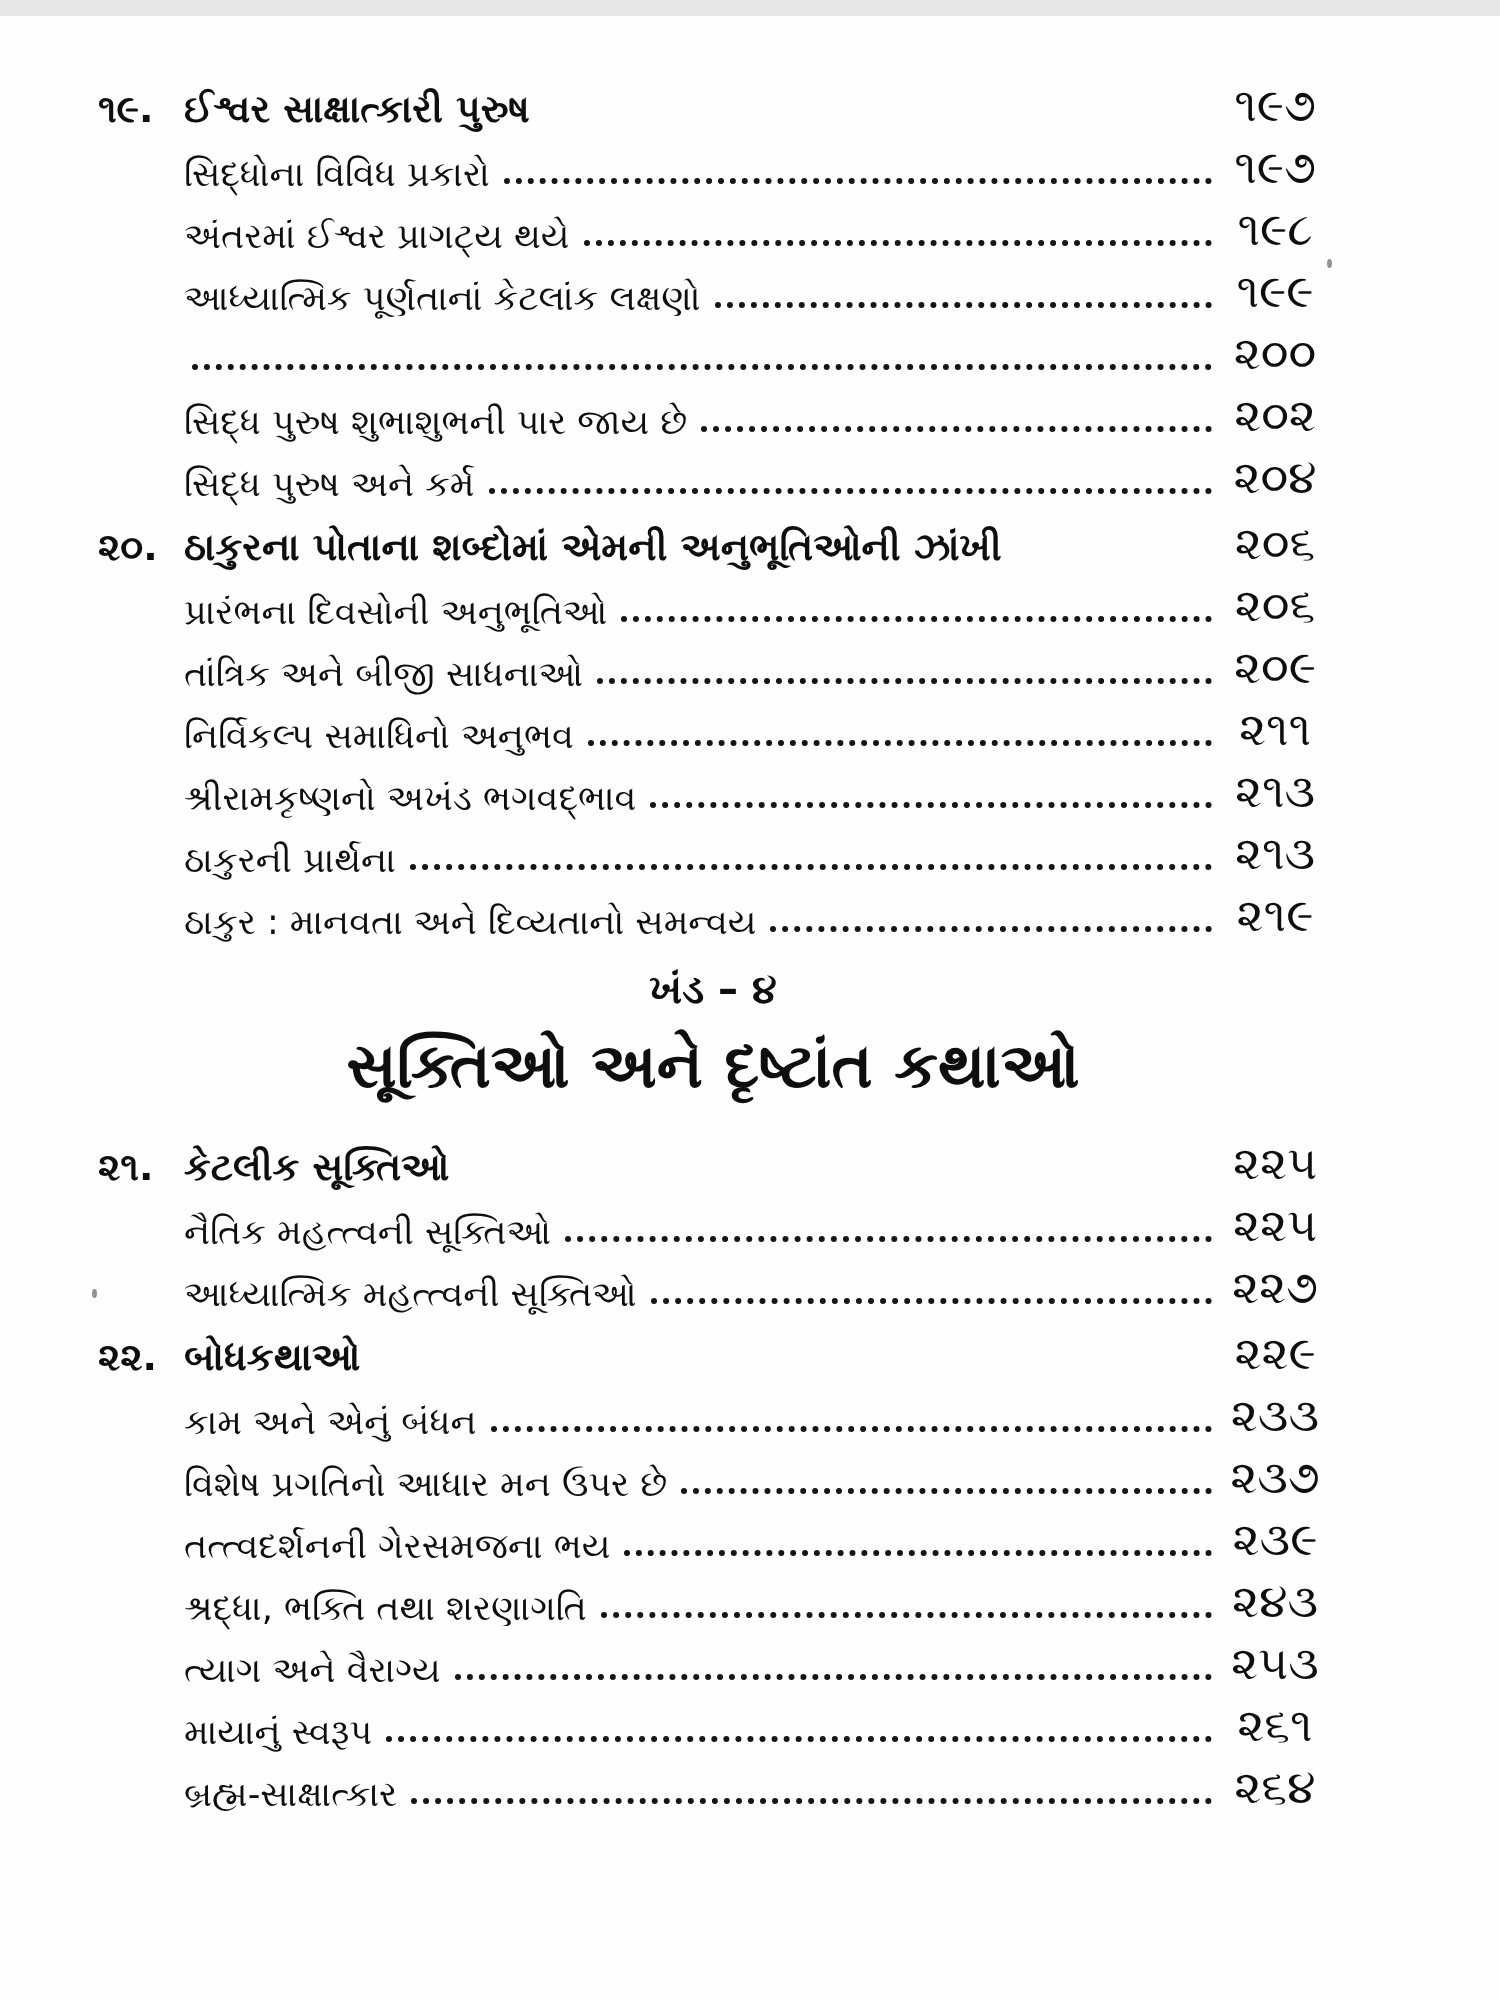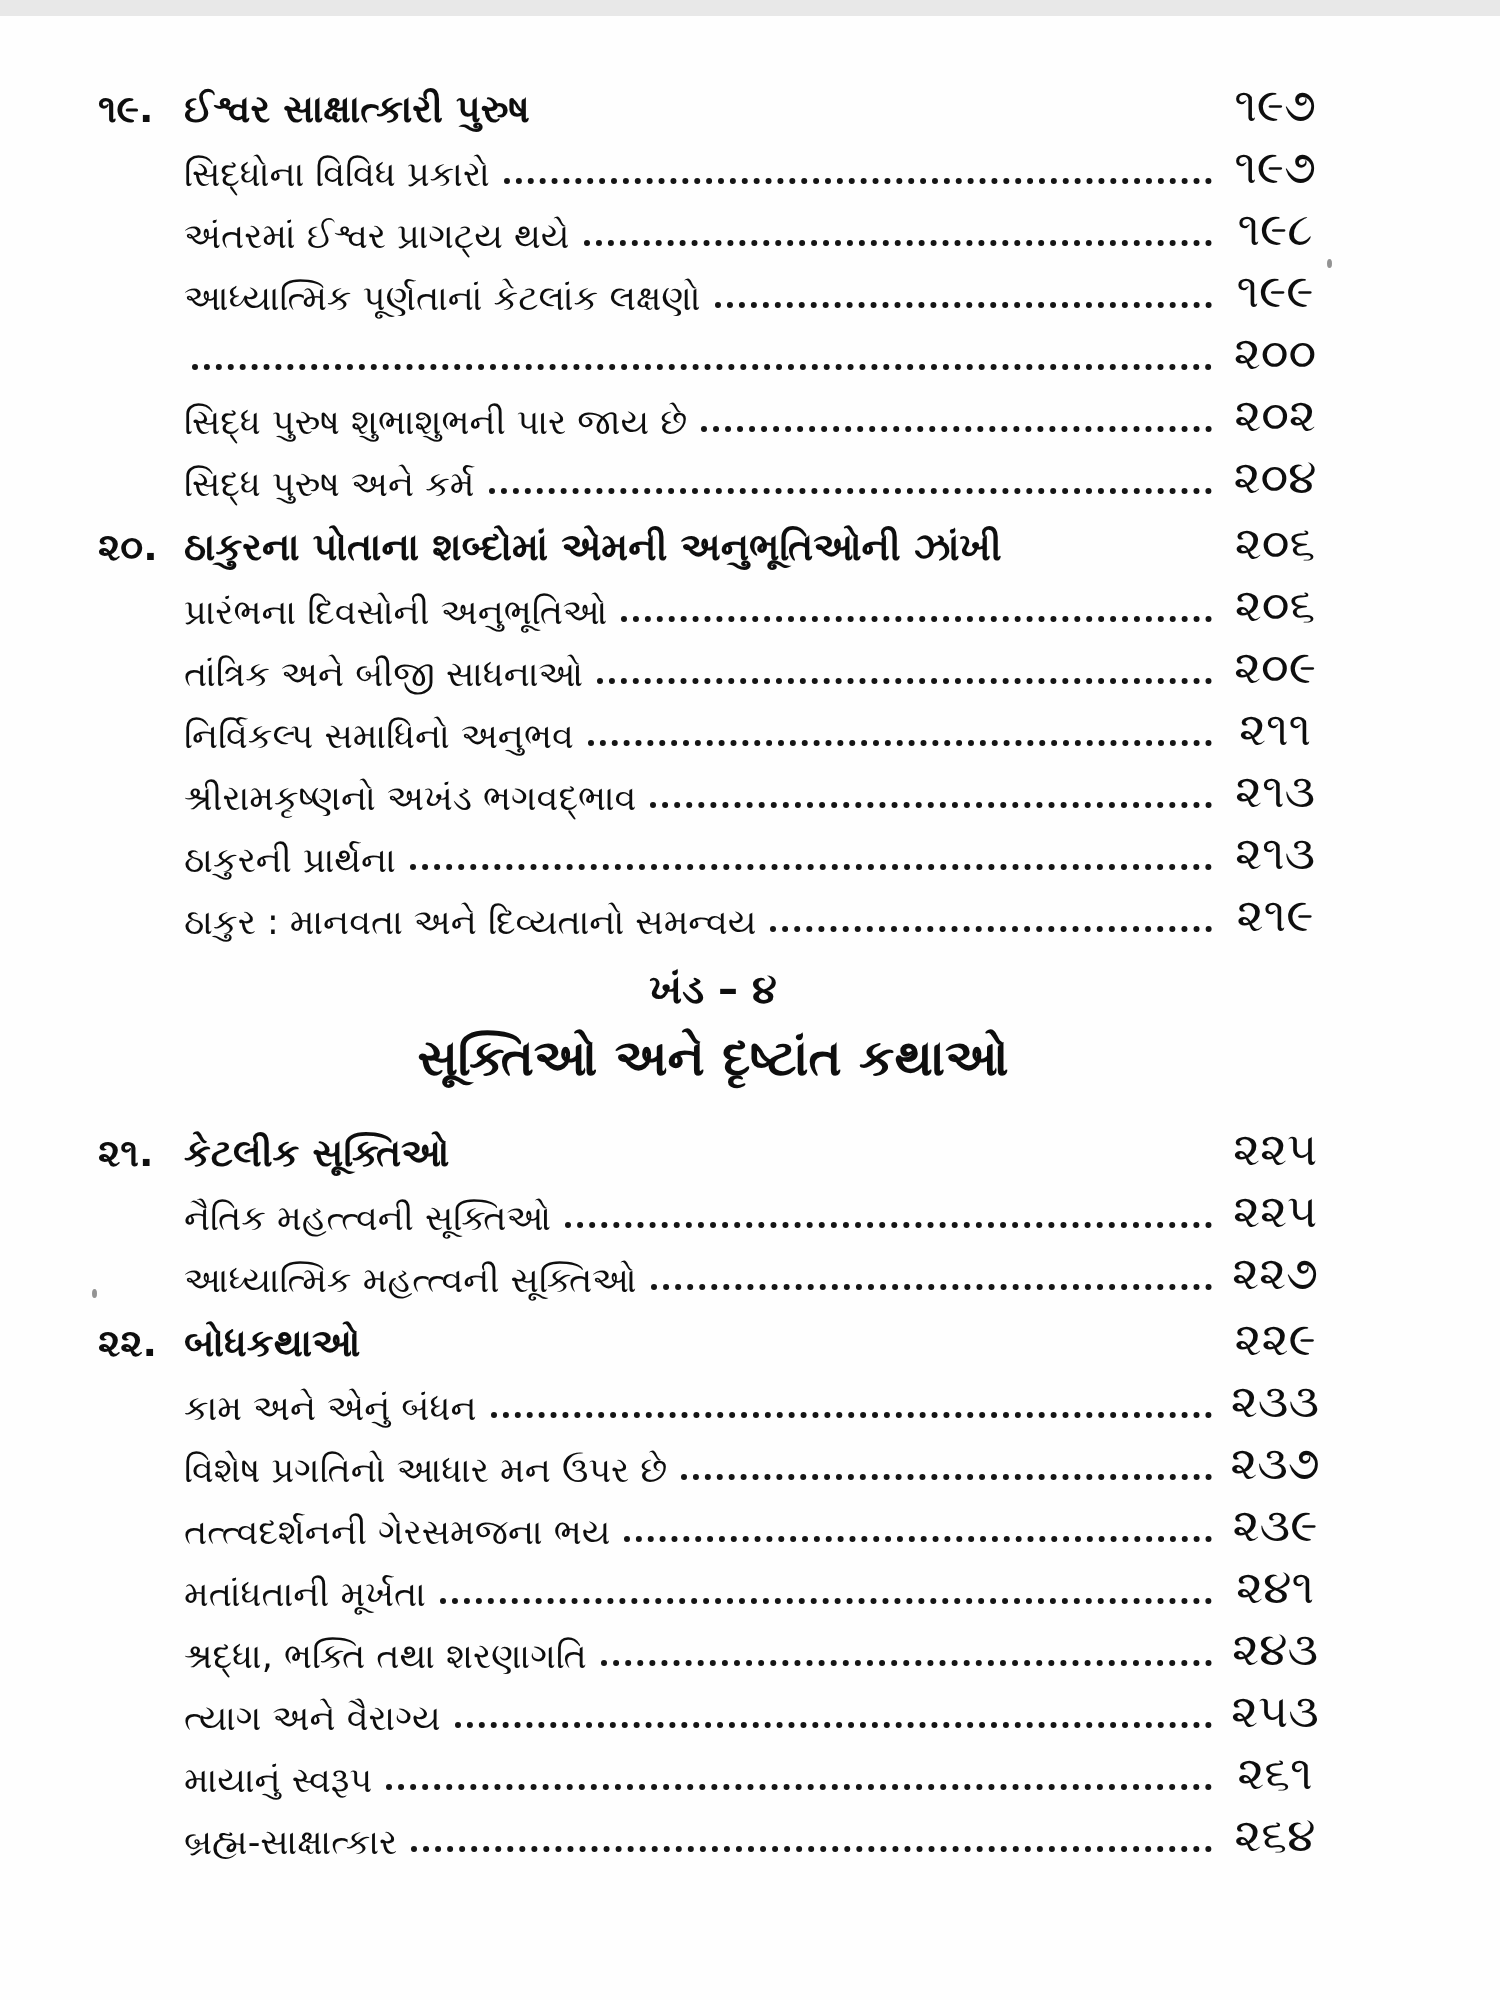--- a/index.html
+++ b/index.html
@@ -53,21 +53,21 @@
     font-weight:normal;
   }
   .kand{
     text-align:center;
     font-size:40px;
     font-weight:bold;
     margin:24px 0 6px 0;
   }
   .section-subtitle{
     text-align:center;
-    font-size:50px;
+    font-size:62px;
     font-weight:bold;
     margin:16px 0 22px 0;
   }
   .artifact{
     position:absolute;
     width:5px;height:9px;
     background:#3a3a3a;
     border-radius:50%;
     opacity:.55;
   }
@@ -199,26 +199,20 @@
         <span class="pagenum">૨૩૭</span>
   </div>
       <div class="row sub">
     <span class="num"></span>
         <span class="title">તત્ત્વદર્શનની ગેરસમજના ભય</span>
         <span class="leader"></span>
         <span class="pagenum">૨૩૯</span>
   </div>
       <div class="row sub">
     <span class="num"></span>
-        <span class="title">મતાંધતાની મૂર્ખતા</span>
-        <span class="leader"></span>
-        <span class="pagenum">૨૪૧</span>
-  </div>
-      <div class="row sub">
-    <span class="num"></span>
         <span class="title">શ્રદ્ધા, ભક્તિ તથા શરણાગતિ</span>
         <span class="leader"></span>
         <span class="pagenum">૨૪૩</span>
   </div>
       <div class="row sub">
     <span class="num"></span>
         <span class="title">ત્યાગ અને વૈરાગ્ય</span>
         <span class="leader"></span>
         <span class="pagenum">૨૫૩</span>
   </div>

